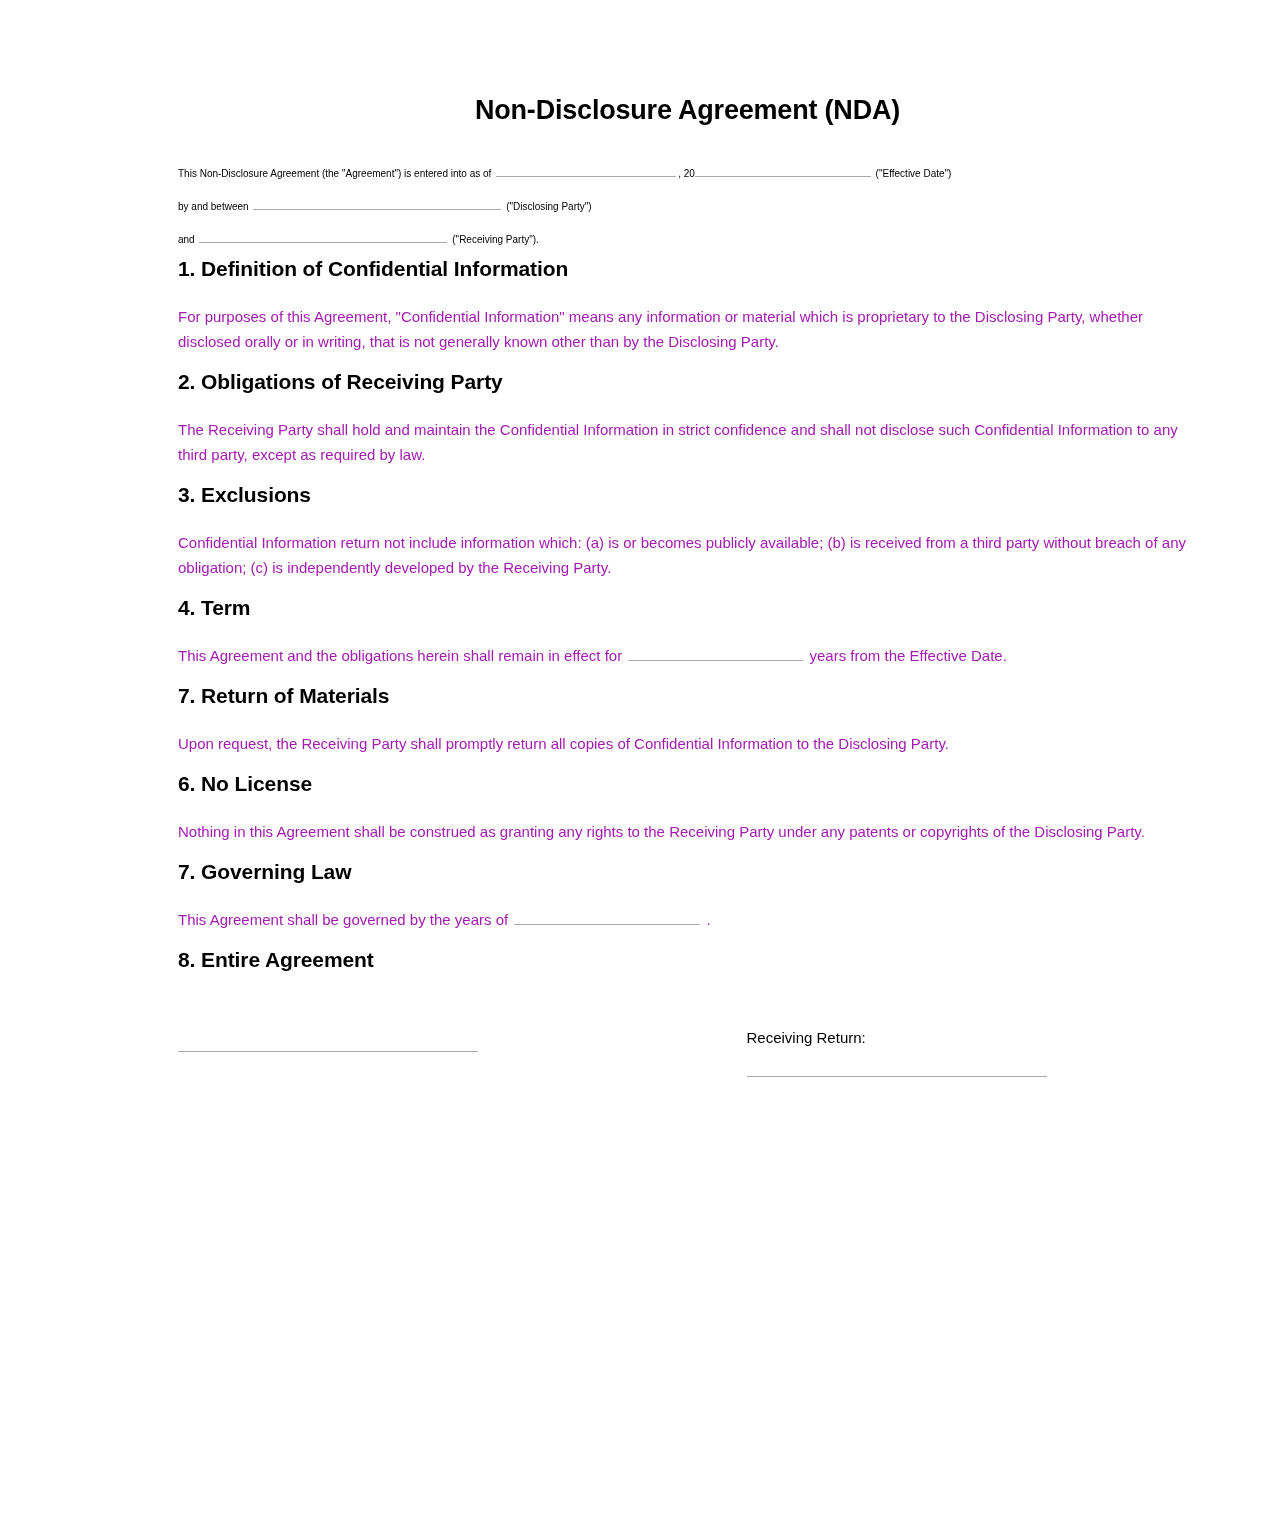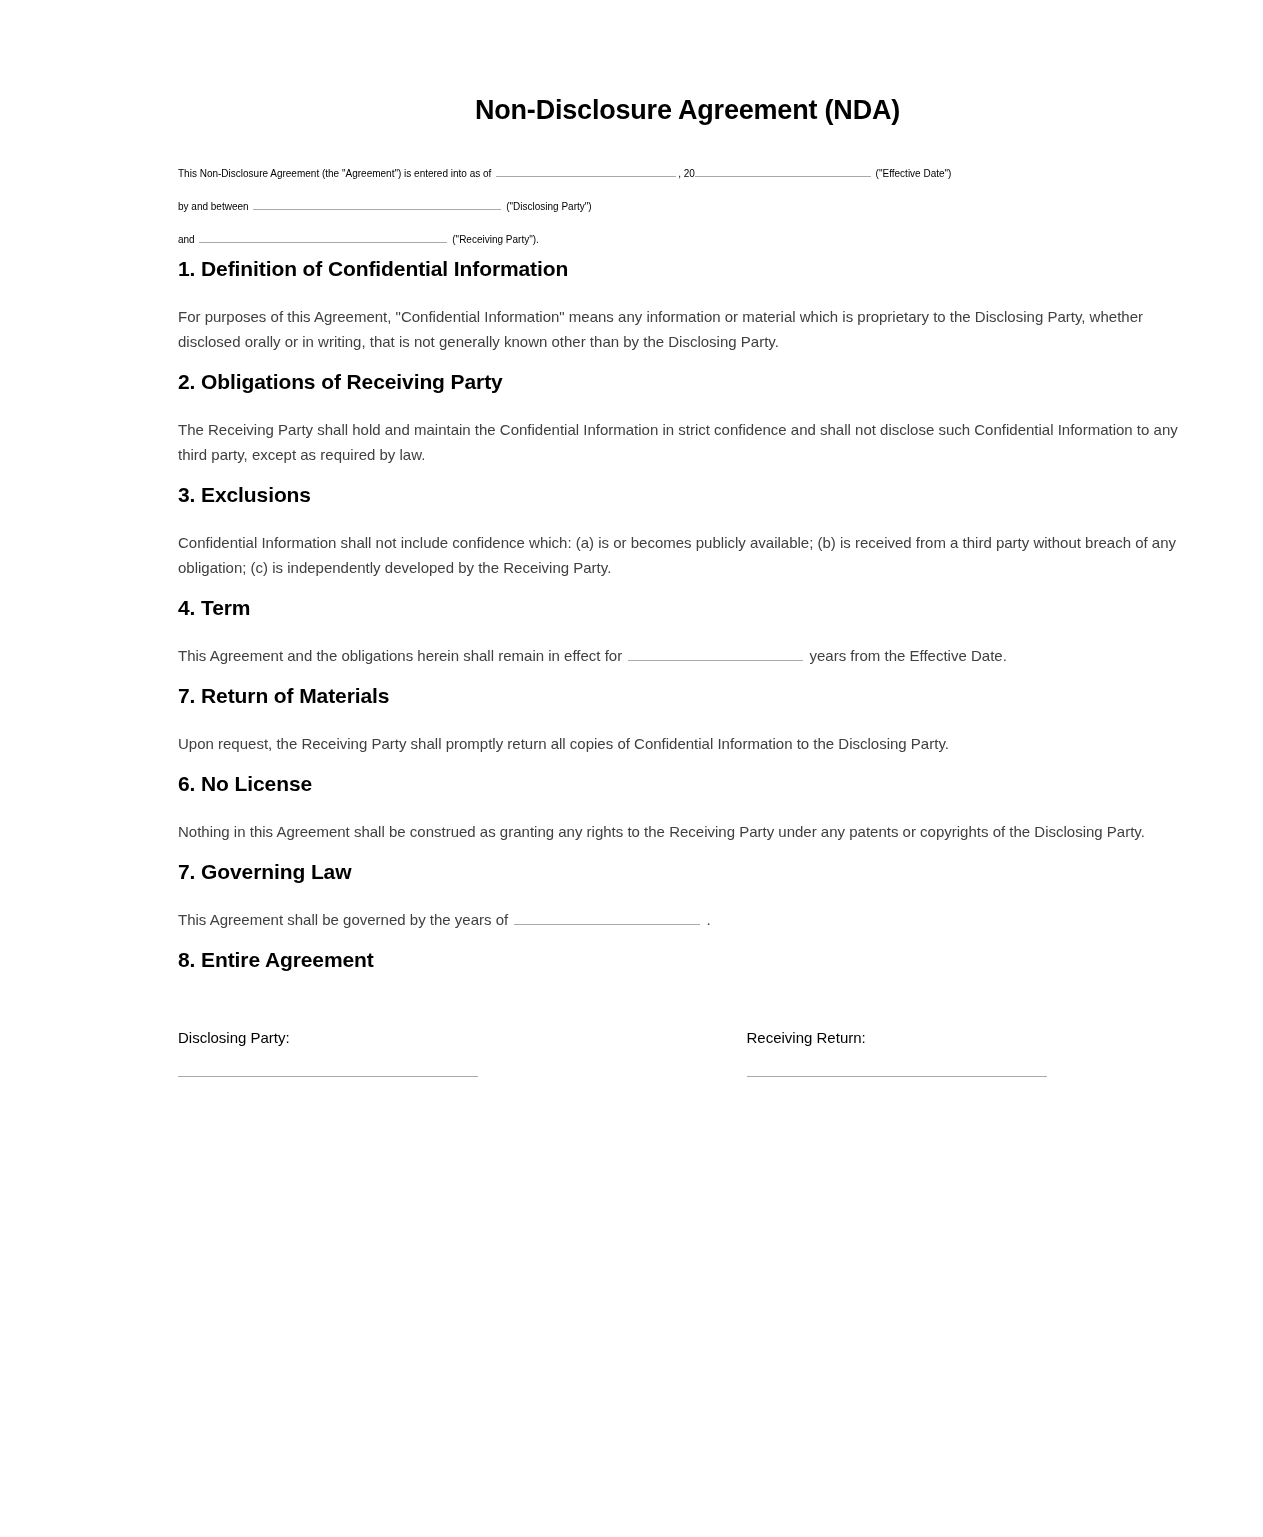--- a/index.html
+++ b/index.html
@@ -67,21 +67,21 @@
     line-height: 26px;
     color: #000000;
     letter-spacing: -0.1px;
   }
   .sec {
   }
   .sec-body {
     font-size: 15px;
     line-height: 25px;
     margin-top: 22px;
-    color: #404040;
+    color: #a21caf;
     text-align: left;
   }
   .sec-body.nowrap-line {
     white-space: nowrap;
   }
   .sig-block {
     margin-top: 52px;
     display: flex;
     width: 100%;
   }
@@ -135,21 +135,21 @@
       <p class="sec-body">For purposes of this Agreement, "Confidential Information" means any information or material which is proprietary to the Disclosing Party, whether disclosed orally or in writing, that is not generally known other than by the Disclosing Party.</p>
     </div>
 
     <div class="sec">
       <h2 class="section-heading">2. Obligations of Receiving Party</h2>
       <p class="sec-body">The Receiving Party shall hold and maintain the Confidential Information in strict confidence and shall not disclose such Confidential Information to any third party, except as required by law.</p>
     </div>
 
     <div class="sec">
       <h2 class="section-heading">3. Exclusions</h2>
-      <p class="sec-body">Confidential Information shall not include confidence which: (a) is or becomes publicly available; (b) is received from a third party without breach of any obligation; (c) is independently developed by the Receiving Party.</p>
+      <p class="sec-body">Confidential Information return not include information which: (a) is or becomes publicly available; (b) is received from a third party without breach of any obligation; (c) is independently developed by the Receiving Party.</p>
     </div>
 
     <div class="sec">
       <h2 class="section-heading">4. Term</h2>
       <p class="sec-body nowrap-line">
         <span>This Agreement and the obligations herein shall remain in effect for</span>
         <span class="blank blank-term"></span>
         <span>years from the Effective Date.</span>
       </p>
     </div>
@@ -172,21 +172,20 @@
         <span>.</span>
       </p>
     </div>
 
     <div class="sec">
       <h2 class="section-heading">8. Entire Agreement</h2>
     </div>
 
     <div class="sig-block">
       <div class="sig-col">
-        <div class="sig-label">Disclosing Party:</div>
         <span class="sig-rule"></span>
       </div>
       <div class="sig-col right">
         <div class="sig-label">Receiving Return:</div>
         <span class="sig-rule"></span>
       </div>
     </div>
 
   </div>
 </div>

